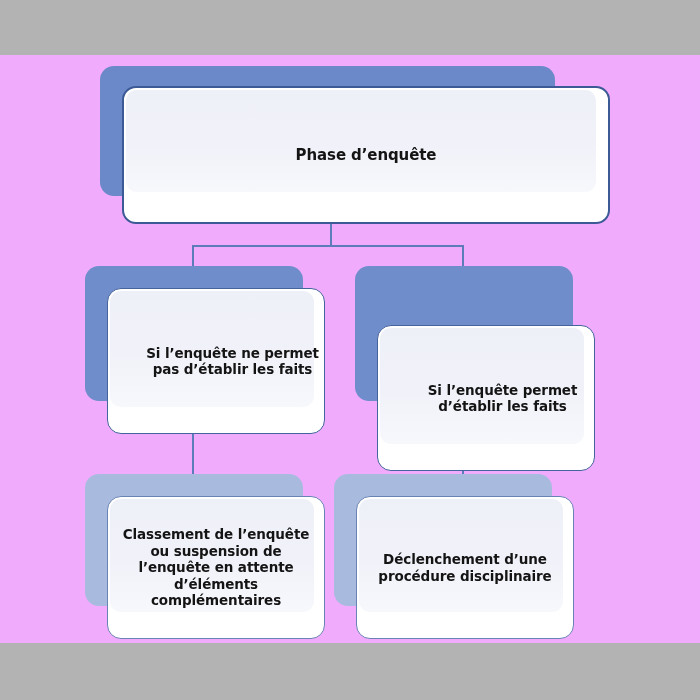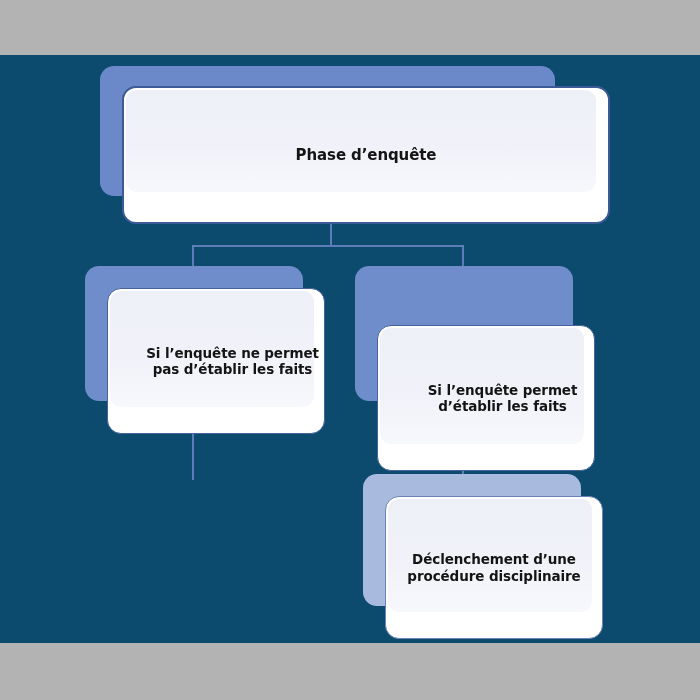--- a/index.html
+++ b/index.html
@@ -11,21 +11,21 @@
     height: 700px;
     background: #ffffff;
     font-family: "DejaVu Sans", sans-serif;
     overflow: hidden;
   }
 
   #stage {
     position: relative;
     width: 700px;
     height: 700px;
-    background: #0c4a6e;
+    background: #f0abfc;
   }
 
   .band {
     position: absolute;
     left: 0;
     width: 700px;
     background: #b3b3b3;
   }
   .band-top { top: 0; height: 55px; }
   .band-bottom { top: 643px; height: 57px; }
@@ -117,21 +117,21 @@
     background: #a8bbdf;
   }
   .row3 .card {
     left: 22px; top: 22px;
     width: 218px; height: 143px;
     border: 1.4px solid #6a83b5;
   }
   .row3 .inner { right: 10px; bottom: 26px; }
   .row3 .label { font-size: 13.5px; }
   #node-left3 { left: 85px; }
-  #node-right3 { left: 363px; border-radius: 25px; }
+  #node-right3 { left: 334px; border-radius: 25px; }
 </style>
 </head>
 <body>
 
 <div id="stage">
 
   <div class="band band-top" style="background: rgb(179, 179, 179);"></div>
   <div class="band band-bottom" style="background: rgb(179, 179, 179);"></div>
 
   <div class="line line-v" style="left: 330px; top: 196px; width: 2px; height: 50px; background: rgb(92, 124, 186);"></div>
@@ -161,20 +161,31 @@
 
   <div class="node row2" id="node-right2">
     <div class="shadow" style="background: rgb(111, 141, 203);"></div>
     <div class="card" style="border-color: rgb(69, 99, 156); margin-top: 37px;">
       <div class="inner"></div>
       <div class="label">Si l’enquête permet
 d’établir les faits</div>
     </div>
   </div>
 
+  <div class="node row3" id="node-left3">
+    <div class="shadow" style="background: rgb(168, 187, 223);"></div>
+    <div class="card" style="border-color: rgb(106, 131, 181);">
+      <div class="inner"></div>
+      <div class="label">Classement de l’enquête
+ou suspension de
+l’enquête en attente
+d’éléments
+complémentaires</div>
+    </div>
+  </div>
 
   <div class="node row3" id="node-right3">
     <div class="shadow" style="background: rgb(168, 187, 223);"></div>
     <div class="card" style="border-color: rgb(106, 131, 181);">
       <div class="inner"></div>
       <div class="label">Déclenchement d’une
 procédure disciplinaire</div>
     </div>
   </div>
 

